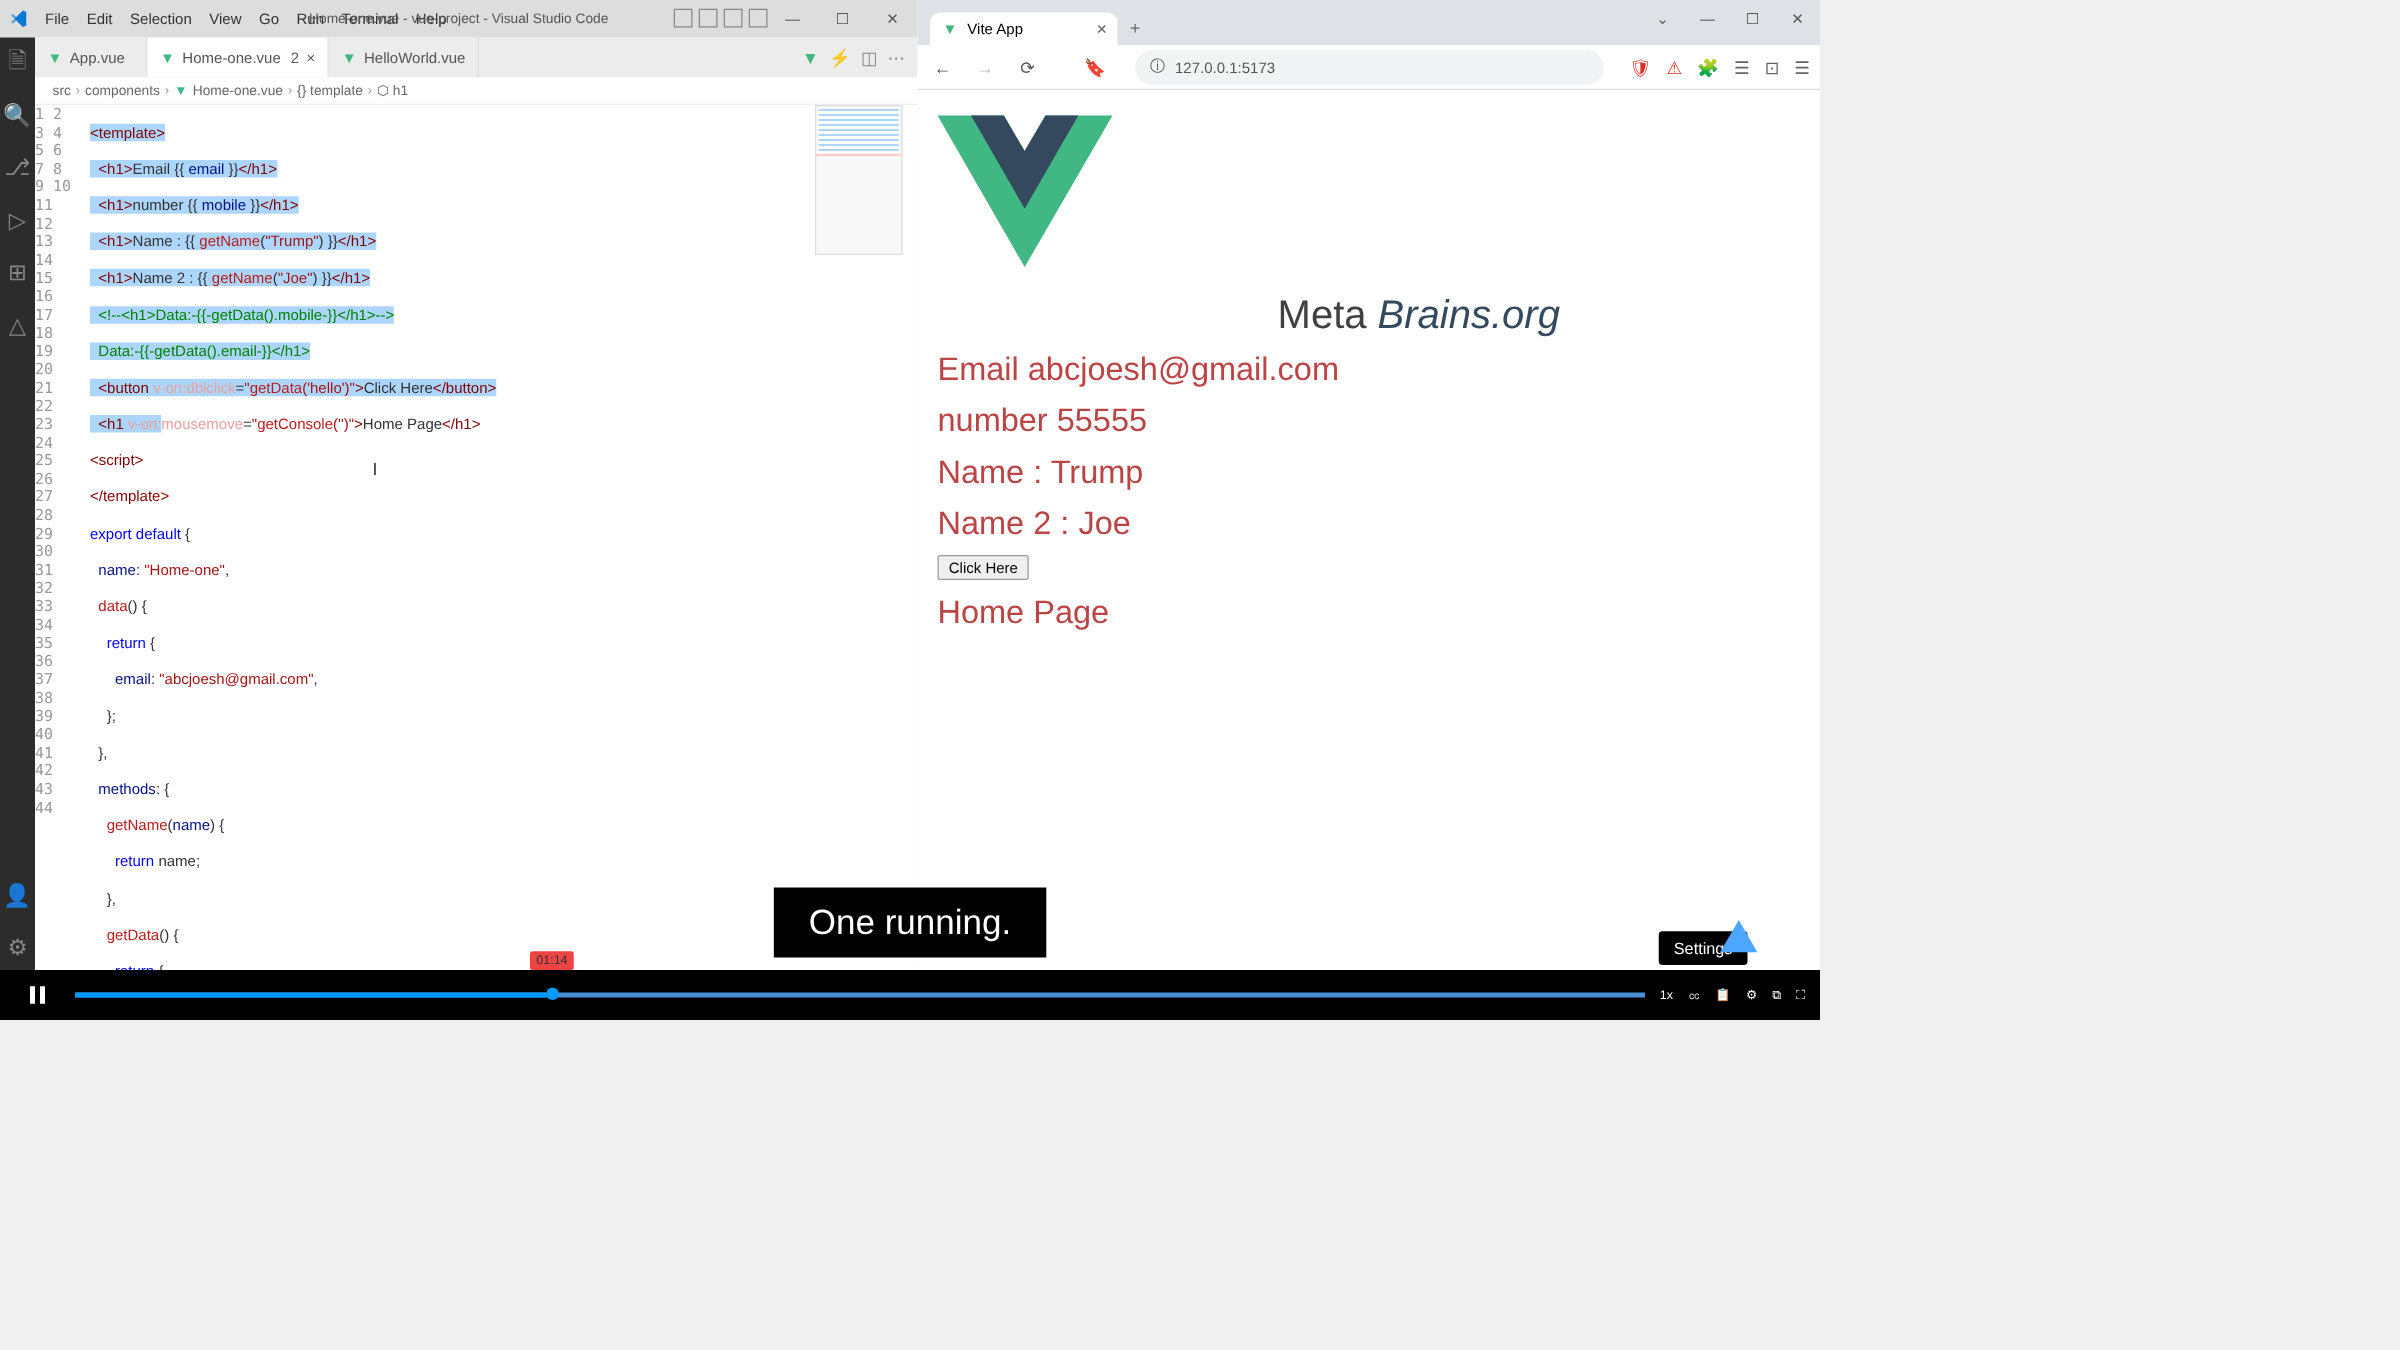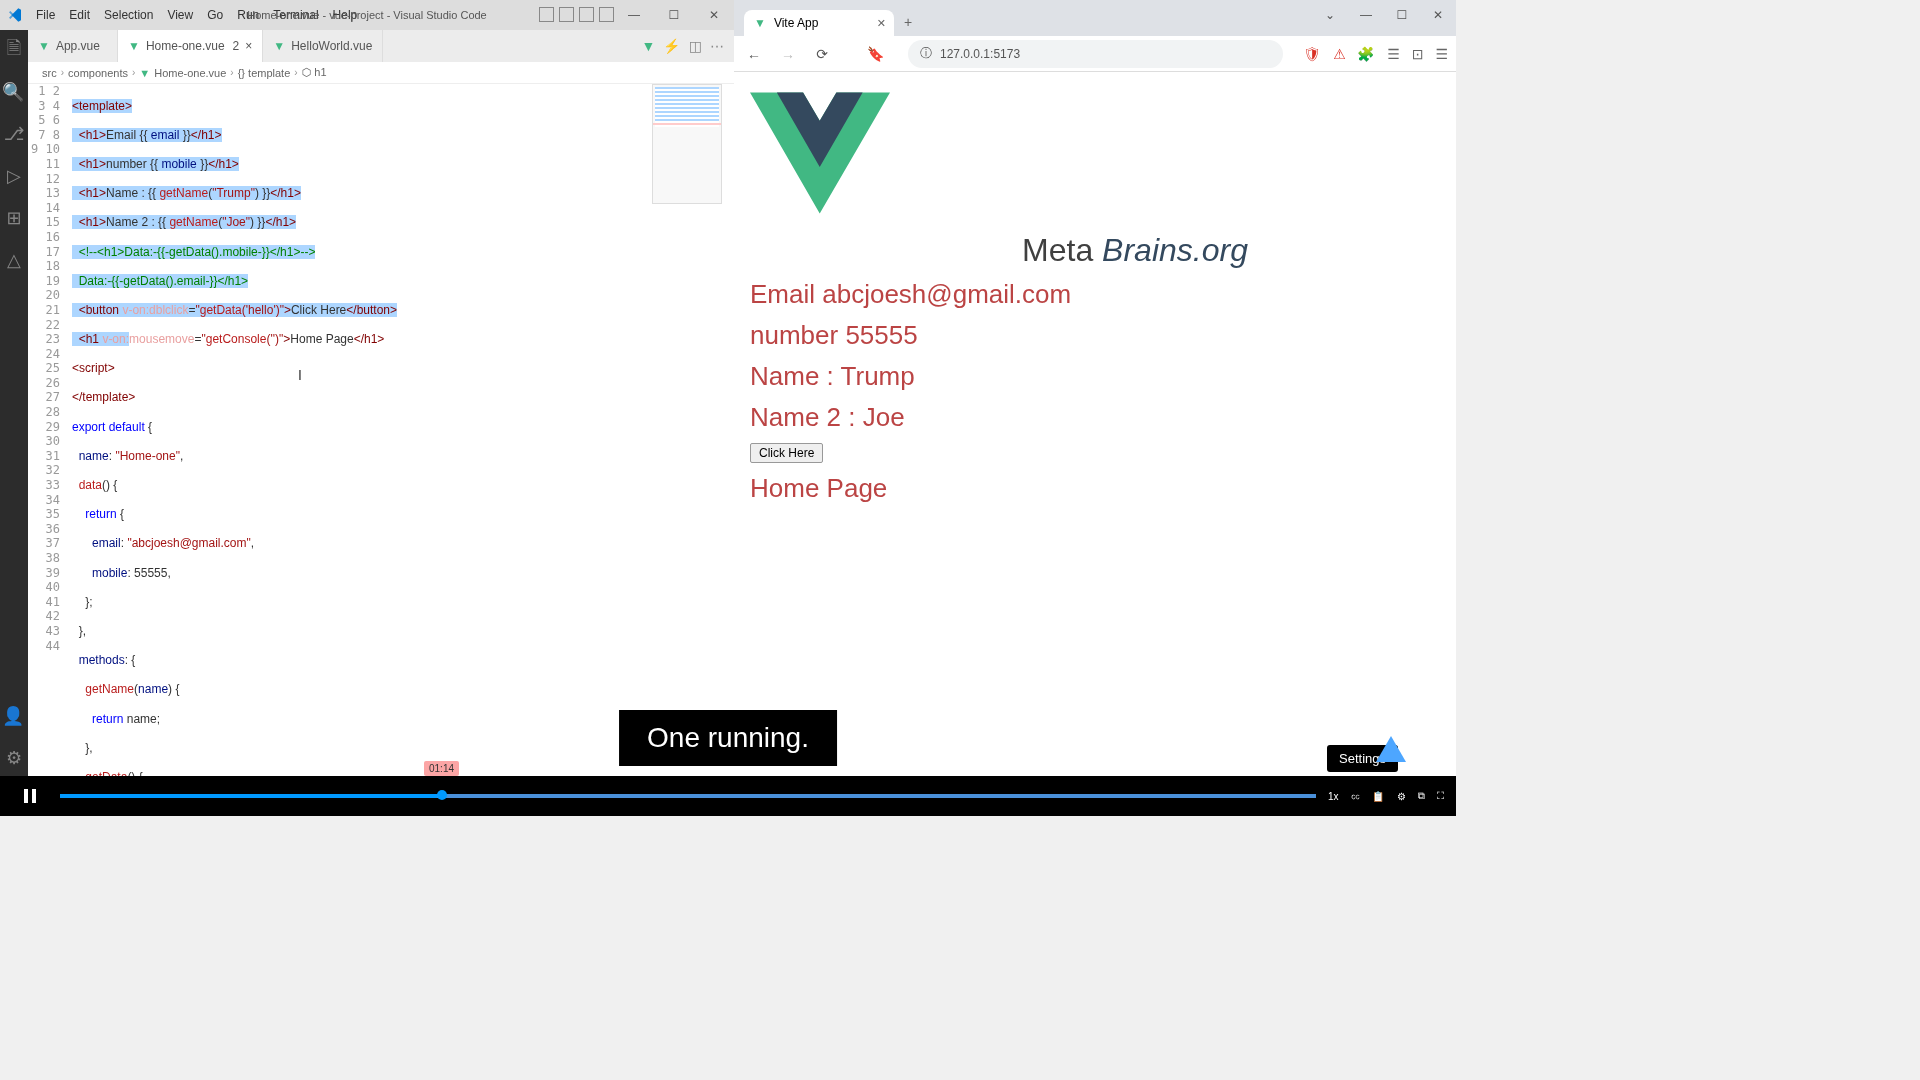--- a/index.html
+++ b/index.html
@@ -28,21 +28,21 @@
 .tab .vue-icon { color: #41b883; font-size: 12px; }
 .tab .modified { margin-left: 2px; color: #555; }
 .tab .close { font-size: 12px; }
 .tab-right { margin-left: auto; display: flex; align-items: center; gap: 8px; padding-right: 10px; }
 .tab-right span { color: #888; font-size: 14px; }
 
 .breadcrumb { position: absolute; left: 28px; top: 62px; right: 0; height: 22px; background: #fff; display: flex; align-items: center; font-size: 11px; color: #666; padding-left: 14px; gap: 4px; border-bottom: 1px solid #eee; }
 .breadcrumb .chev { color: #999; font-size: 10px; }
 
 .editor { position: absolute; left: 28px; top: 84px; right: 0; bottom: 0; background: #fff; display: flex; }
-.gutter { width: 40px; background: #fff; color: #999; font-family: Consolas, monospace; font-size: 12px; padding-top: 0; text-align: right; padding-right: 8px; line-height: 14.6px; }
+.gutter { width: 40px; background: #fff; color: #999; font-family: Consolas, monospace; font-size: 12px; padding-top: 0; padding-right: 8px; line-height: 14.6px; }
 .code { flex: 1; font-family: Consolas, monospace; font-size: 12px; line-height: 14.6px; white-space: pre; color: #333; position: relative; }
 .code .line { padding-left: 4px; }
 .code .sel { background: #add6ff; display: inline; }
 .code .tag { color: #800000; }
 .code .attr-light { color: #e9a0a0; }
 .code .str { color: #a31515; }
 .code .kw { color: #0000ff; }
 .code .fn { color: #b91c1c; }
 .code .comment { color: #008000; }
 .code .punct { color: #333; }
@@ -76,21 +76,21 @@
 .page-h1 { color: #bb4444; font-size: 26px; font-weight: 400; margin: 10px 0; }
 .page-button { font-size: 12px; padding: 2px 8px; background: #efefef; border: 1px solid #999; border-radius: 2px; }
 
 
 .video-bar { position: absolute; left: 0; right: 0; bottom: 0; height: 40px; background: #000; display: flex; align-items: center; }
 .play-btn { width: 60px; height: 40px; display: flex; align-items: center; justify-content: center; color: #fff; }
 .progress-container { flex: 1; position: relative; height: 6px; }
 .progress-bg { position: absolute; width: 100%; height: 4px; background: #4a90d9; top: 1px; }
 .progress-fg { position: absolute; height: 4px; background: #0099ff; top: 1px; width: 30%; }
 .progress-thumb { position: absolute; left: 30%; top: -3px; width: 10px; height: 10px; border-radius: 50%; background: #0099ff; }
-.time-tooltip { position: absolute; bottom: 40px; left: 424px; background: #fca5a5; color: #333; font-size: 10px; padding: 2px 5px; border-radius: 2px; }
+.time-tooltip { position: absolute; bottom: 40px; left: 424px; background: #ef4444; color: #333; font-size: 10px; padding: 2px 5px; border-radius: 2px; }
 .video-right { display: flex; gap: 12px; padding: 0 12px; align-items: center; }
 .video-right span { color: #fff; font-size: 10px; }
 .caption-box { position: absolute; left: 50%; transform: translateX(-50%); bottom: 50px; background: #000; color: #fff; font-size: 28px; padding: 12px 28px; }
 .settings-tooltip { position: absolute; right: 58px; bottom: 44px; background: #000; color: #fff; font-size: 13px; padding: 6px 12px; border-radius: 3px; }
 .pin-icon { position: absolute; right: 4px; top: 6px; color: #0099ff; font-size: 16px; }
 .triangle-logo { position: absolute; right: 50px; bottom: 54px; width: 30px; height: 26px; }
 </style>
 </head>
 <body>
 
@@ -231,21 +231,20 @@
 <div class="line"><span class="sel">  <span class="comment">Data:-{{-getData().email-}}&lt;/h1&gt;</span></span></div>
 <div class="line"><span class="sel">  <span class="tag">&lt;button</span> <span class="attr-light">v-on:dblclick</span>=<span class="str">"<span class="fn">getData</span>(<span>'hello'</span>)"</span><span class="tag">&gt;</span><span>Click Here</span><span class="tag">&lt;/button&gt;</span></span></div>
 <div class="line"><span class="sel">  <span class="tag">&lt;h1</span> <span class="attr-light">v-on:</span></span><span class="attr-light">mousemove</span>=<span class="str">"<span class="fn">getConsole</span>('')"</span><span class="tag">&gt;</span><span>Home Page</span><span class="tag">&lt;/h1&gt;</span></div>
 <div class="line"><span class="tag">&lt;script&gt;</span></div>
 <div class="line"><span class="tag">&lt;/template&gt;</span></div>
 <div class="line"><span class="kw">export default</span> {</div>
 <div class="line">  <span class="prop">name</span>: <span class="str">"Home-one"</span>,</div>
 <div class="line">  <span class="fn">data</span>() {</div>
 <div class="line">    <span class="kw">return</span> {</div>
 <div class="line">      <span class="prop">email</span>: <span class="str">"abcjoesh@gmail.com"</span>,</div>
-<div class="line">      <span class="prop">mobile</span>: <span>55555</span>,</div>
 <div class="line">    };</div>
 <div class="line">  },</div>
 <div class="line">  <span class="prop">methods</span>: {</div>
 <div class="line">    <span class="fn">getName</span>(<span class="prop">name</span>) {</div>
 <div class="line">      <span class="kw">return</span> name;</div>
 <div class="line">    },</div>
 <div class="line">    <span class="fn">getData</span>() {</div>
 <div class="line">      <span class="kw">return</span> {</div>
 <div class="line">        <span class="prop">email</span>: <span class="kw">this</span>.email,</div>
 <div class="line">        <span class="prop">mobile</span>: <span class="kw">this</span>.mobile,</div>

